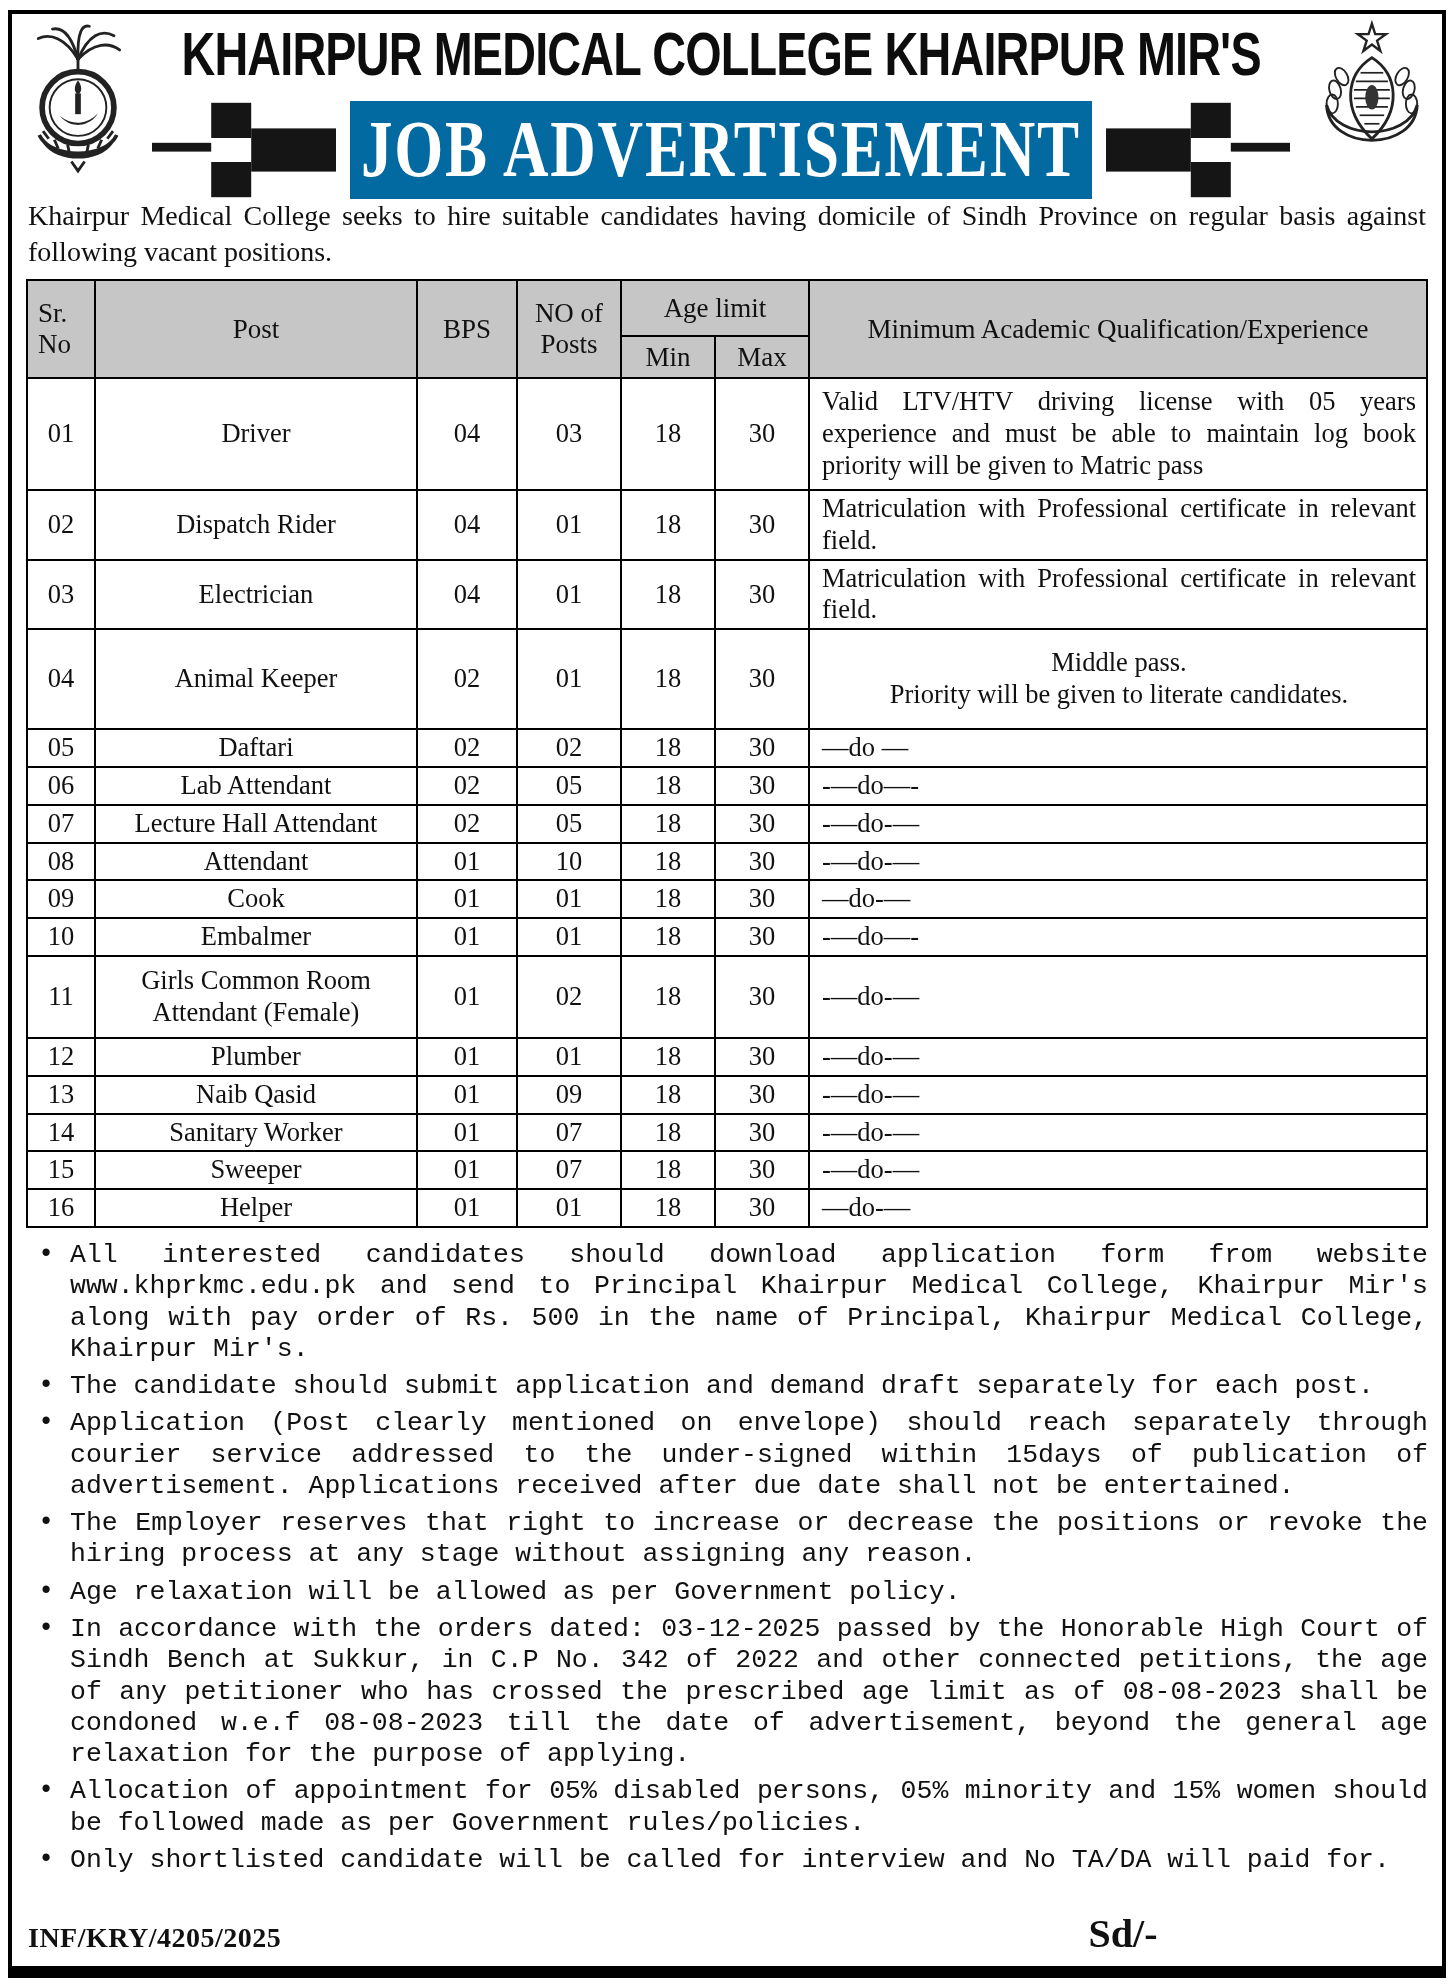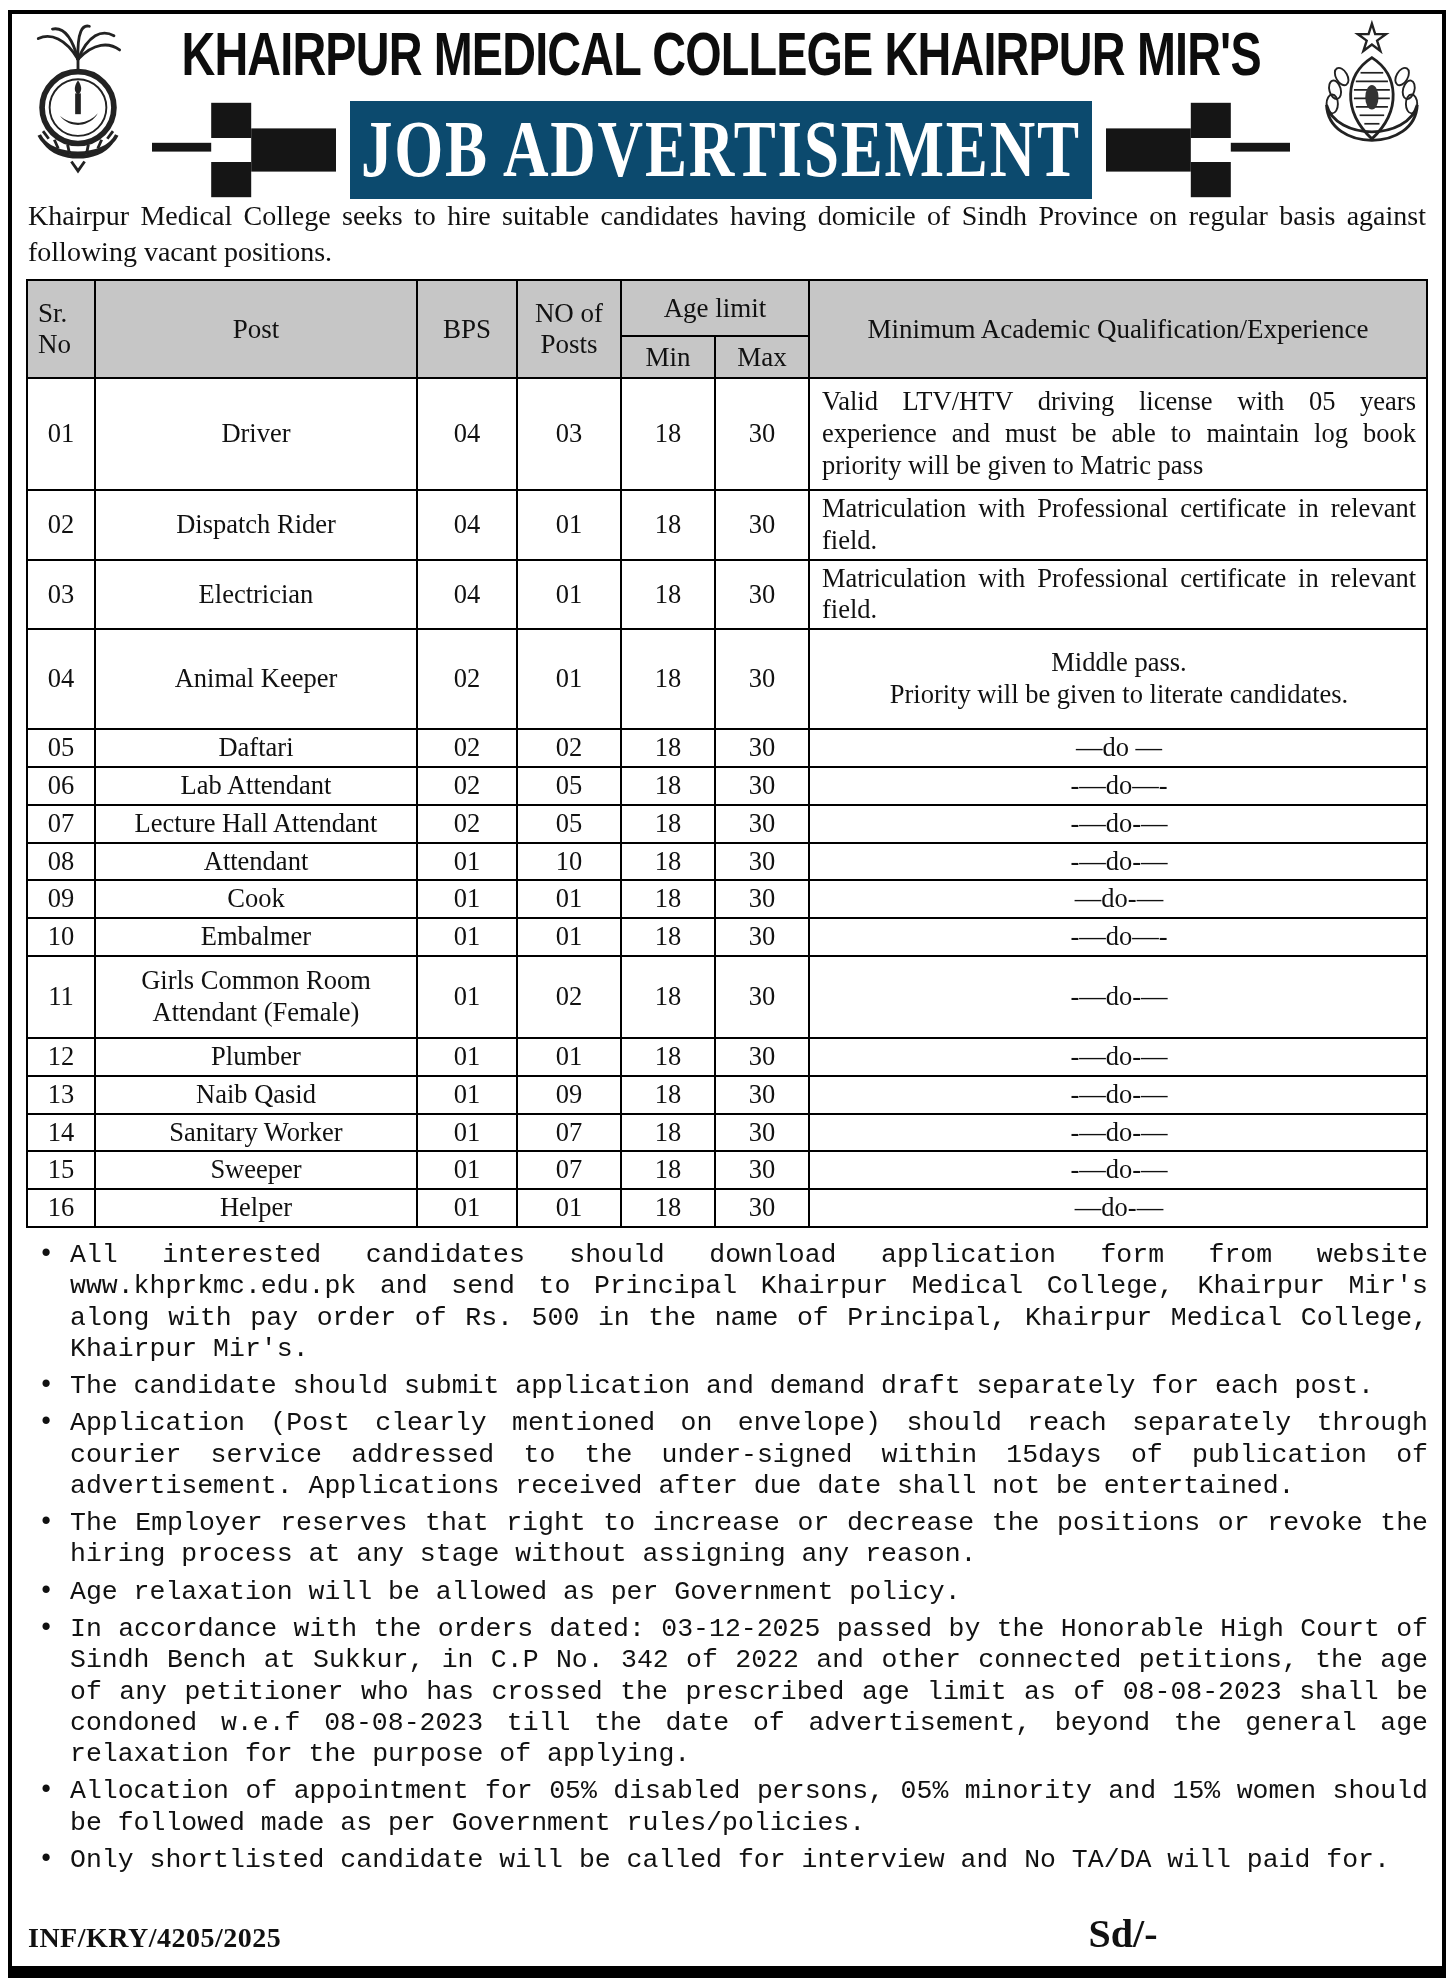--- a/index.html
+++ b/index.html
@@ -11,21 +11,21 @@
          display:flex;flex-direction:column;overflow:hidden;}
 
   
   .masthead{display:flex;align-items:flex-start;height:172px;}
   .logo{flex:0 0 auto;}
   .head-center{flex:1;display:flex;flex-direction:column;align-items:center;min-width:0;}
   .college-title{font-family:"Liberation Sans",sans-serif;font-weight:900;font-size:57px;
                  line-height:1.02;white-space:nowrap;letter-spacing:-1px;
                  transform:scale(.82,1.08);transform-origin:center top;margin-top:4px;color:#0d0d0d;}
   .banner-row{display:flex;align-items:center;margin-top:10px;}
-  .job-banner{background:#0c4a6e;width:742px;height:98px;display:flex;align-items:center;justify-content:center;}
+  .job-banner{background:#0369a1;width:742px;height:98px;display:flex;align-items:center;justify-content:center;}
   .job-banner span{font-family:"Liberation Serif",serif;font-weight:700;font-size:70px;color:#fff;
                    letter-spacing:2px;white-space:nowrap;transform:scale(.9,1.15);}
   .deco{flex:0 0 auto;}
 
   
   .intro{font-size:28px;line-height:1.27;text-align:justify;margin:8px 2px 10px 2px;}
 
   
   table.job-table{border-collapse:collapse;width:100%;table-layout:fixed;}
   .job-table th,.job-table td{border:2.5px solid #000;font-size:26.5px;font-weight:400;
@@ -35,21 +35,21 @@
   .job-table thead tr.h-top{height:56px;}
   .job-table thead tr.h-sub{height:42px;}
   .job-table td{text-align:center;line-height:1.2;}
   .job-table td.qual{text-align:justify;white-space:pre-line;padding-left:12px;padding-right:10px;}
   .job-table tbody tr{height:34px;}
   .job-table tbody tr:nth-child(1){height:112px;}
   .job-table tbody tr:nth-child(2){height:57px;}
   .job-table tbody tr:nth-child(3){height:57px;}
   .job-table tbody tr:nth-child(4){height:100px;}
   .job-table tbody tr:nth-child(11){height:82px;}
-  .job-table tbody tr:nth-child(n+5) td.qual{text-align:center;}
+  .job-table tbody tr:nth-child(n+5) td.qual{}
 
   
   ul.notes{list-style:none;margin:12px 0 14px 0;padding:0;font-size:26.5px;font-family:Liberation Mono, monospace;}
   ul.notes li{position:relative;padding-left:44px;margin-bottom:6px;line-height:1.18;text-align:justify;}
   ul.notes li::before{content:"\2022";position:absolute;left:12px;top:-1px;font-size:27px;}
 
   
   .footer{margin-top:auto;display:flex;justify-content:space-between;align-items:flex-end;}
   .footer-left{width:792px;}
   .inf-number{font-weight:700;font-size:28px;margin:0 0 4px 2px;letter-spacing:.5px;}

